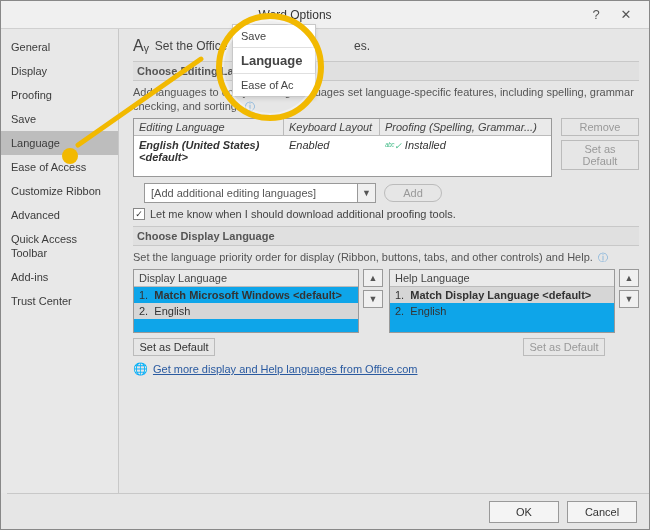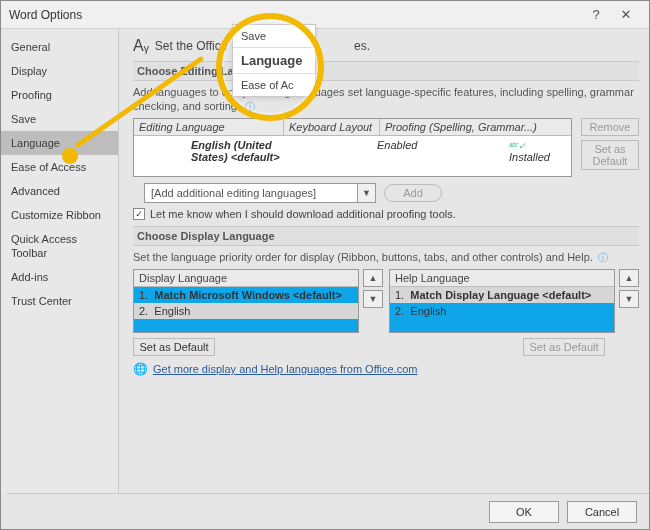--- a/index.html
+++ b/index.html
@@ -1,38 +1,38 @@
 <!DOCTYPE html>
 <html><head>
 <meta charset="utf-8">
 <style>
 * { box-sizing: border-box; margin: 0; padding: 0; font-family: "Segoe UI", Tahoma, sans-serif; }
 body { background: #888; width: 650px; height: 530px; overflow: hidden; position: relative; }
 .window { width: 650px; height: 530px; background: #e6e6e6; border: 1px solid #888; display: flex; flex-direction: column; }
 .titlebar { height: 28px; background: #f0f0f0; border-bottom: 1px solid #d0d0d0; display: flex; align-items: center; padding: 0 8px; font-size: 12px; color: #333; }
-.titlebar .title { flex: 1; }
+.titlebar .title { flex: 1; text-align: center; }
 .titlebar .winbtn { width: 30px; height: 28px; display: flex; align-items: center; justify-content: center; font-size: 13px; color: #555; cursor: default; }
 .content { flex: 1; display: flex; overflow: hidden; }
 .sidebar { width: 118px; background: #e8e8e8; border-right: 1px solid #c8c8c8; display: flex; flex-direction: column; padding-top: 6px; }
 .sidebar-item { font-size: 11px; color: #3b3b3b; padding: 5px 10px; cursor: default; line-height: 14px; }
 .sidebar-item.selected { background: #bdbdbd; }
 .main { flex: 1; padding: 8px 10px 8px 14px; overflow: hidden; font-size: 11px; color: #444; position: relative; }
 .heading-row { display: flex; align-items: center; gap: 6px; margin-bottom: 6px; }
 .big-icon { font-size: 16px; }
 .heading-text { font-size: 12px; color: #444; }
 .group-hdr { font-size: 11px; font-weight: bold; color: #555; background: #e0e0e0; border-top: 1px solid #c8c8c8; border-bottom: 1px solid #c8c8c8; padding: 3px 4px; margin: 6px 0 4px 0; }
 .desc { font-size: 11px; color: #555; line-height: 14px; margin: 2px 0 4px 0; }
 .info-i { color: #6fa8d8; font-size: 10px; margin-left: 2px; }
 .table { border: 1px solid #999; background: #fff; }
 .thead { display: flex; background: #eaeaea; border-bottom: 1px solid #bbb; }
 .th { font-size: 11px; color: #444; padding: 2px 5px; border-right: 1px solid #bbb; }
 .th:last-child { border-right: none; }
 .tbody { min-height: 40px; }
 .trow { display: flex; }
-.td { font-size: 11px; color: #333; padding: 3px 21px; margin-left: 36px; }
+.td { font-size: 11px; color: #333; padding: 3px 5px; }
 .col-lang { width: 150px; }
 .col-kbd { width: 96px; }
 .col-proof { flex: 1; }
 .rt-btns { width: 78px; display: flex; flex-direction: column; gap: 4px; margin-left: 3px; }
 .btn { font-size: 11px; color: #999; background: #e6e6e6; border: 1px solid #bbb; padding: 2px 4px; text-align: center; }
 .btn.enabled { color: #333; }
 .two-col { display: flex; gap: 6px; align-items: stretch; }
 .leftcol { flex: 1.25; font-style: italic; }
 .combo { display: inline-flex; align-items: center; border: 1px solid #999; background: #fff; font-size: 11px; color: #555; height: 20px; }
 .combo .combo-text { padding: 0 6px; flex:1; }
@@ -73,22 +73,22 @@
 
   <div class="content">
 
     <div class="sidebar">
       <div class="sidebar-item">General</div>
       <div class="sidebar-item">Display</div>
       <div class="sidebar-item">Proofing</div>
       <div class="sidebar-item">Save</div>
       <div class="sidebar-item selected">Language</div>
       <div class="sidebar-item">Ease of Access</div>
+      <div class="sidebar-item">Customize Ribbon</div>
       <div class="sidebar-item">Advanced</div>
-      <div class="sidebar-item">Customize Ribbon</div>
       <div class="sidebar-item">Quick Access Toolbar</div>
       <div class="sidebar-item">Add-ins</div>
       <div class="sidebar-item">Trust Center</div>
     </div>
 
     <div class="main">
 
       <div class="heading-row">
         <span class="big-icon">Aᵧ</span>
         <span class="heading-text">

